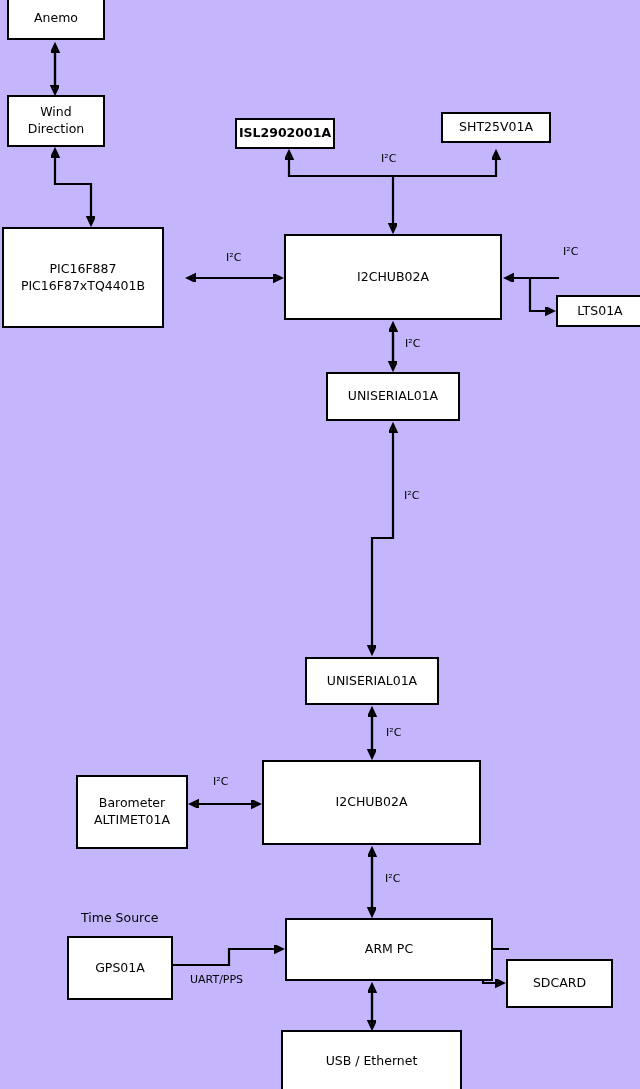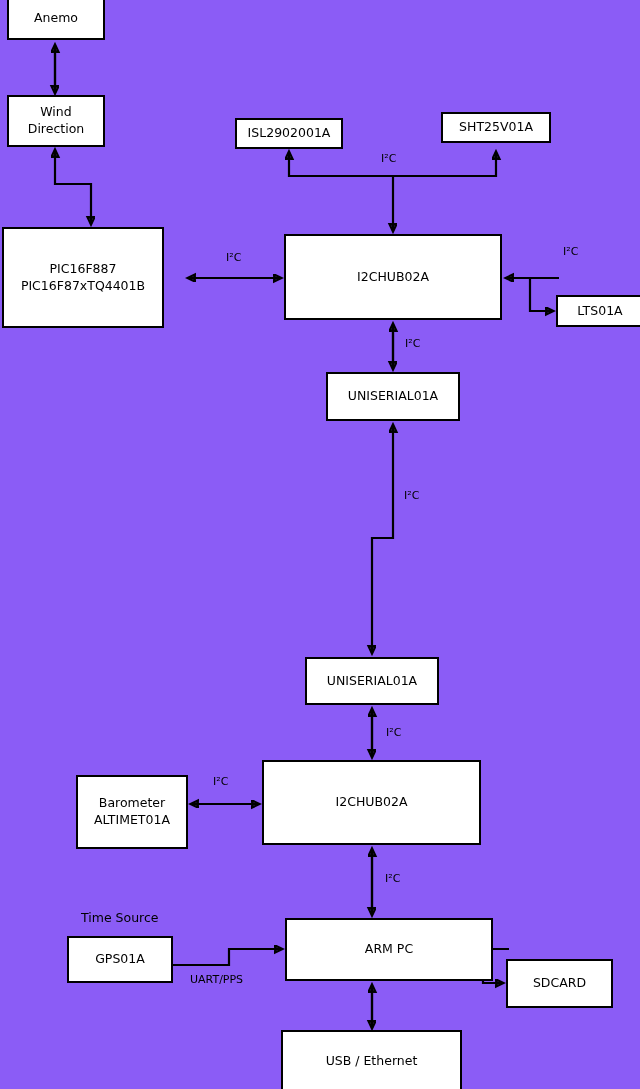--- a/index.html
+++ b/index.html
@@ -1,19 +1,19 @@
 <!DOCTYPE html>
 <html><head>
 <meta charset="utf-8">
 <style>
   html,body{margin:0;padding:0;background:#ffffff;}
   #canvas{
     position:relative;
     width:640px;height:1089px;
-    background:#8b5cf6;
+    background:#c4b5fd;
     font-family:"DejaVu Sans","Liberation Sans",sans-serif;
     overflow:hidden;
   }
   .node{
     position:absolute;
     box-sizing:border-box;
     border:2px solid #000000;
     background:#ffffff;
     display:flex;
     align-items:center;
@@ -106,38 +106,38 @@
   </svg>
 
   <div class="node" style="left:7px;top:-3px;width:98px;height:43px;">Anemo</div>
 
   <div class="node" style="left:7px;top:95px;width:98px;height:52px;">Wind
 Direction</div>
 
   <div class="node" style="left:2px;top:227px;width:162px;height:101px;">PIC16F887
 PIC16F87xTQ4401B</div>
 
-  <div class="node" style="left:235px;top:118px;width:108px;height:31px;">ISL2902001A</div>
+  <div class="node" style="left:235px;top:118px;width:100px;height:31px;font-weight:bold;">ISL2902001A</div>
 
   <div class="node" style="left:441px;top:112px;width:110px;height:31px;">SHT25V01A</div>
 
   <div class="node" style="left:284px;top:234px;width:218px;height:86px;">I2CHUB02A</div>
 
   <div class="node" style="left:556px;top:295px;width:88px;height:32px;">LTS01A</div>
 
   <div class="node" style="left:326px;top:372px;width:134px;height:49px;">UNISERIAL01A</div>
 
   <div class="node" style="left:305px;top:657px;width:134px;height:48px;">UNISERIAL01A</div>
 
   <div class="node" style="left:76px;top:775px;width:112px;height:74px;">Barometer
 ALTIMET01A</div>
 
   <div class="node" style="left:262px;top:760px;width:219px;height:85px;">I2CHUB02A</div>
 
-  <div class="node" style="left:67px;top:936px;width:106px;height:47px;">GPS01A</div>
+  <div class="node" style="left:67px;top:936px;width:106px;height:64px;">GPS01A</div>
 
   <div class="node" style="left:285px;top:918px;width:208px;height:63px;">ARM PC</div>
 
   <div class="node" style="left:506px;top:959px;width:107px;height:49px;">SDCARD</div>
 
   <div class="node" style="left:281px;top:1030px;width:181px;height:62px;">USB / Ethernet</div>
 
   <div class="edge-label" style="left:226px;top:251px;">I²C</div>
 
   <div class="edge-label" style="left:381px;top:152px;">I²C</div>

